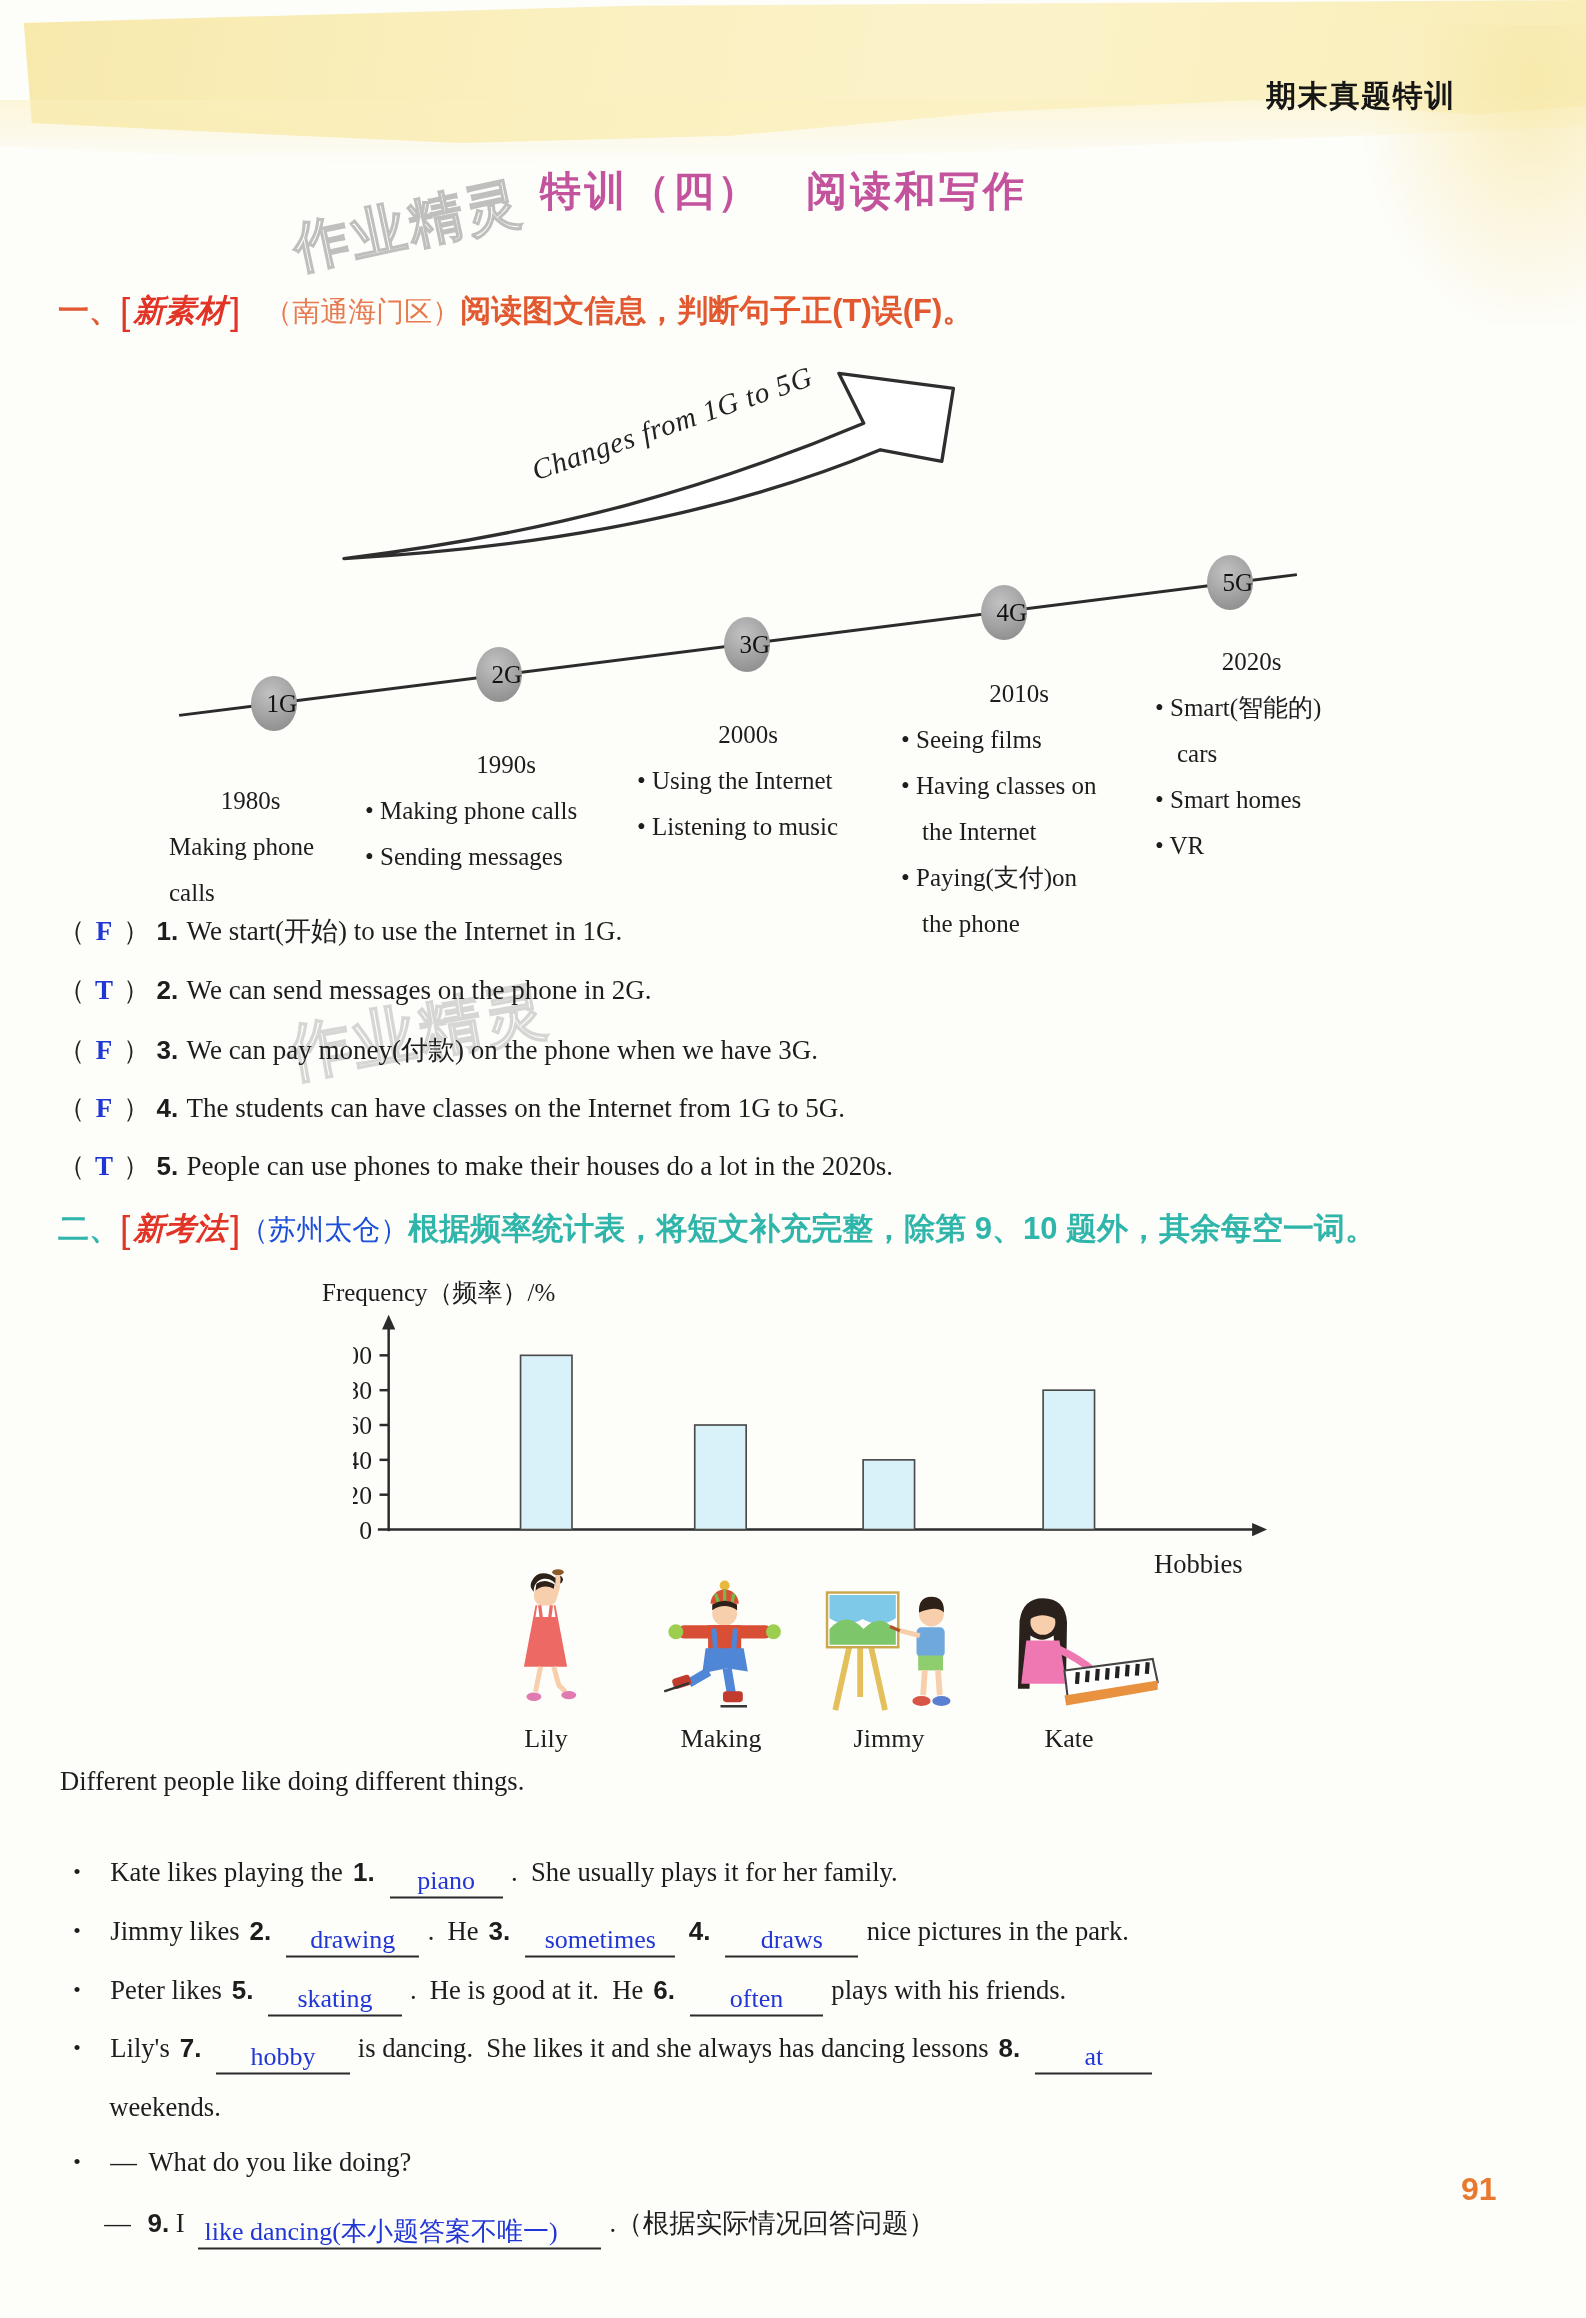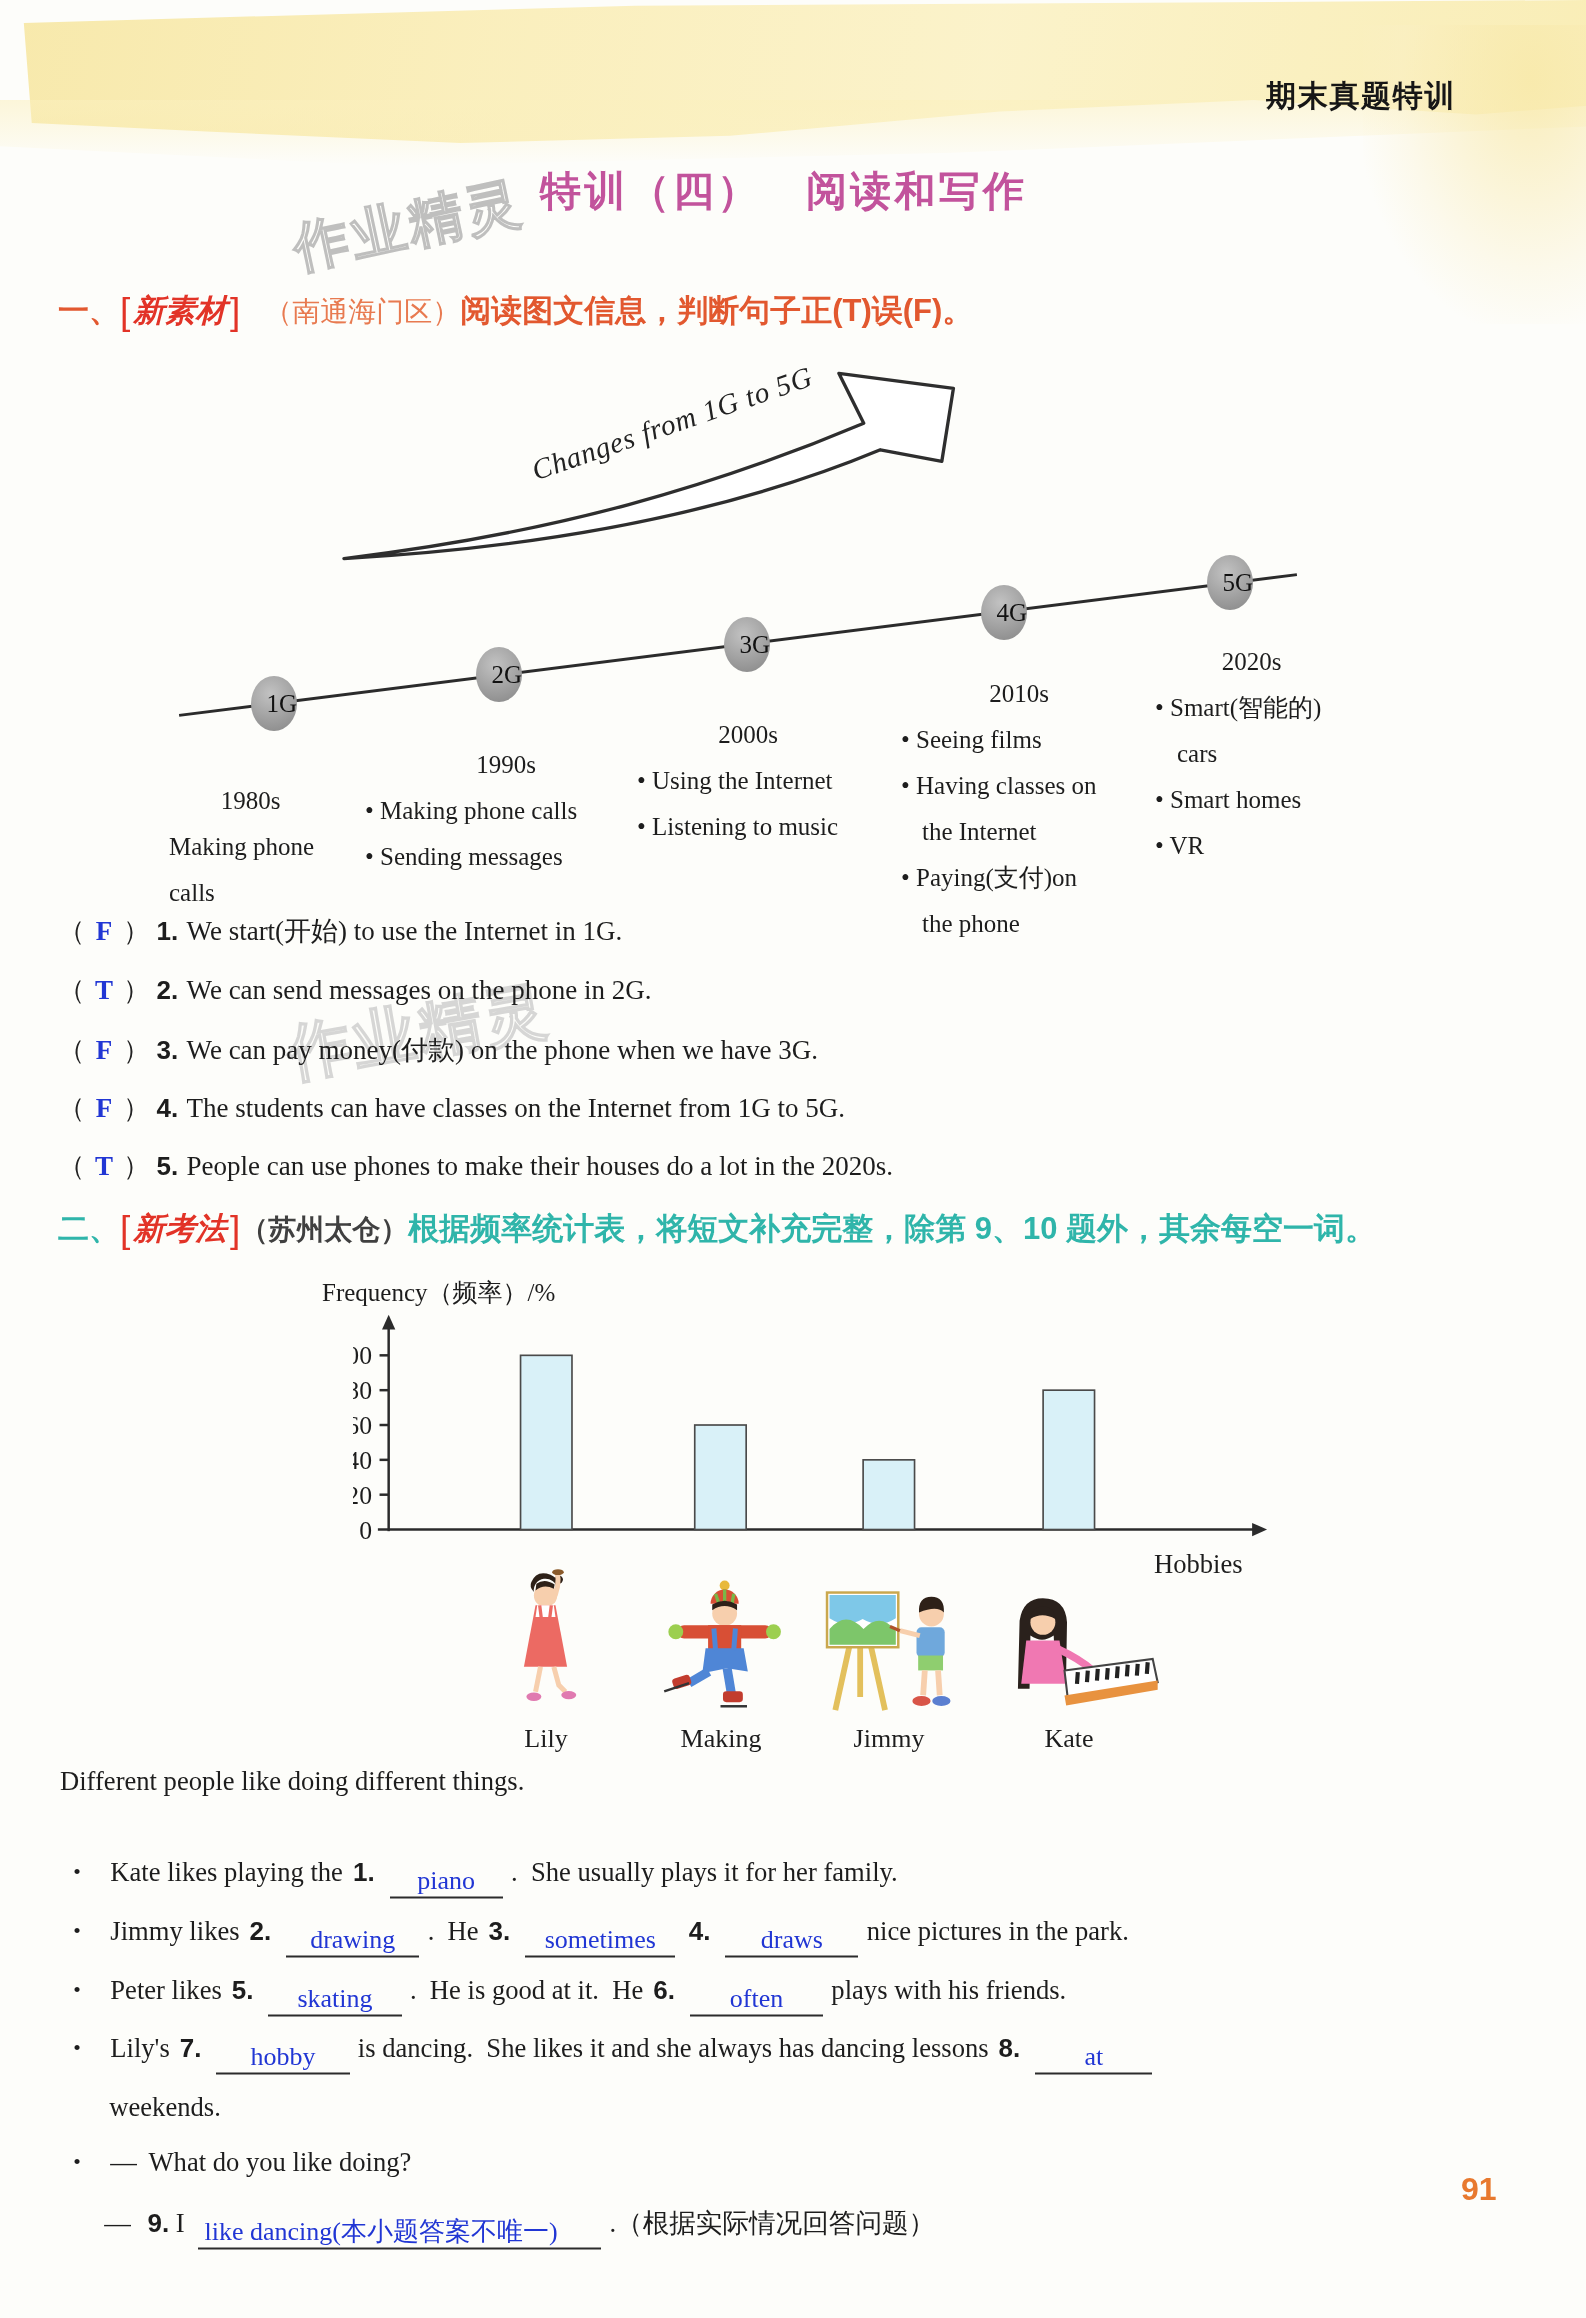--- a/index.html
+++ b/index.html
@@ -31,21 +31,21 @@
 
   
   .sec-head{left:58px;white-space:nowrap;font-family:"Liberation Sans","DejaVu Sans",sans-serif;
     font-size:31px;font-weight:700;}
   #sec1-head{top:290px;color:#e2582f;}
   #sec2-head{top:1208px;color:#2fb5aa;}
   .sec-idx{font-weight:700;}
   .sec-bracket{font-weight:400;font-size:37px;vertical-align:-2.5px;color:#e23327;}
   .sec-tag{font-style:italic;font-weight:700;color:#e23327;margin:0 3.3px;}
   #sec1-head .sec-src{font-weight:400;color:#e87a50;font-size:28px;margin-left:24px;}
-  #sec2-head .sec-src{font-weight:700;color:#404040;font-size:28px;}
+  #sec2-head .sec-src{font-weight:400;color:#1d4ed8;font-size:28px;}
 
   
   #arrow-svg{left:324px;top:355px;width:656px;height:241px;}
   #arrow-label{left:533px;top:455px;width:365px;transform:rotate(-19deg);transform-origin:left center;
     font-style:italic;font-size:29px;letter-spacing:0.8px;color:#222;}
 
   
   #timeline-svg{left:149px;top:544px;width:1178px;height:207px;}
   .node{width:46px;height:55px;border-radius:50%;display:flex;align-items:center;justify-content:flex-end;
     background:radial-gradient(circle at 42% 32%,#c2c2c2,#8e8e8e 85%);

